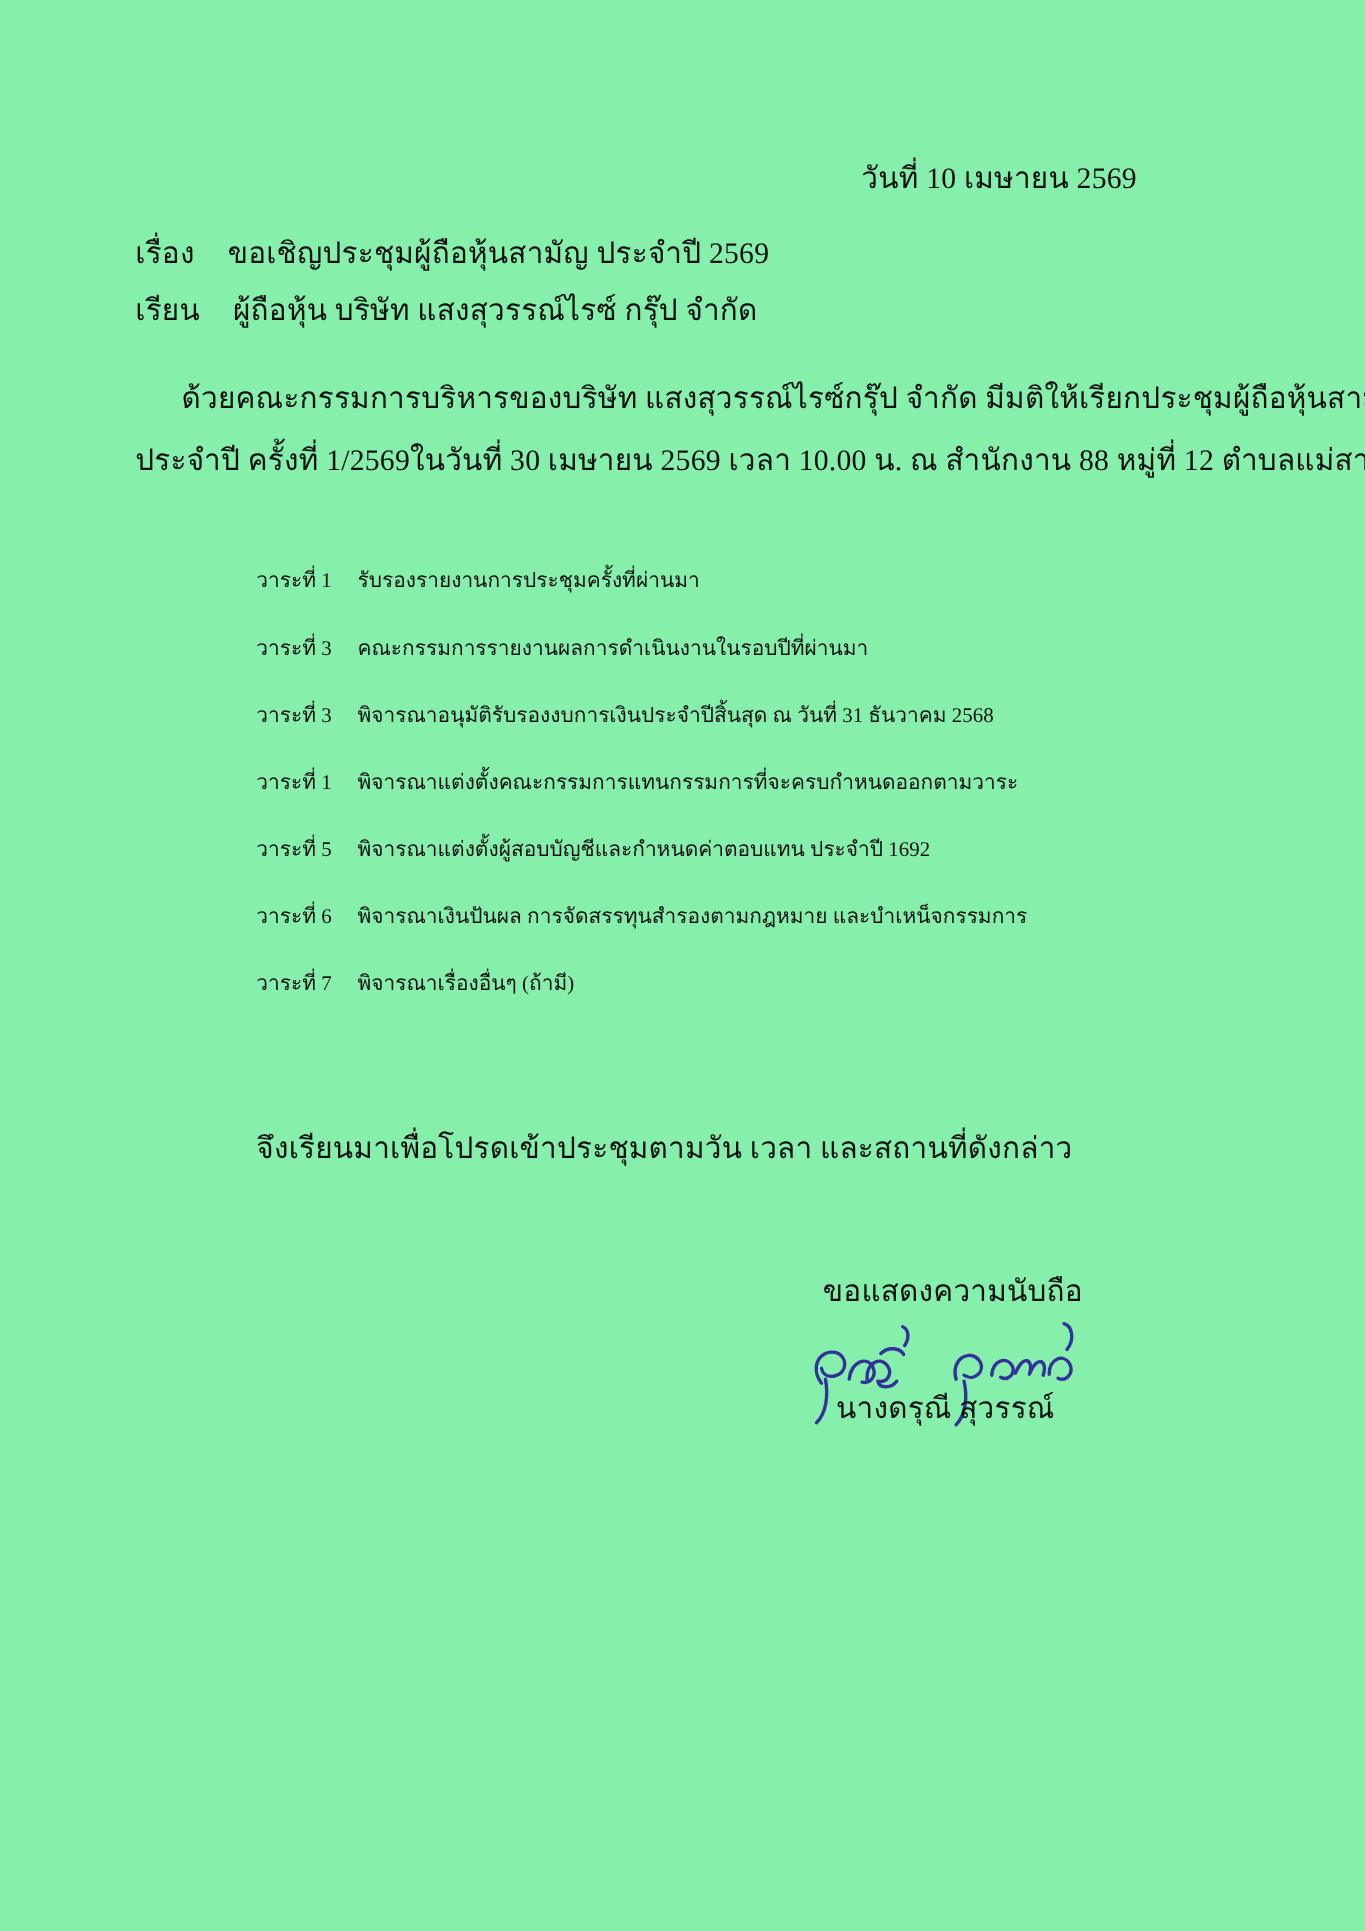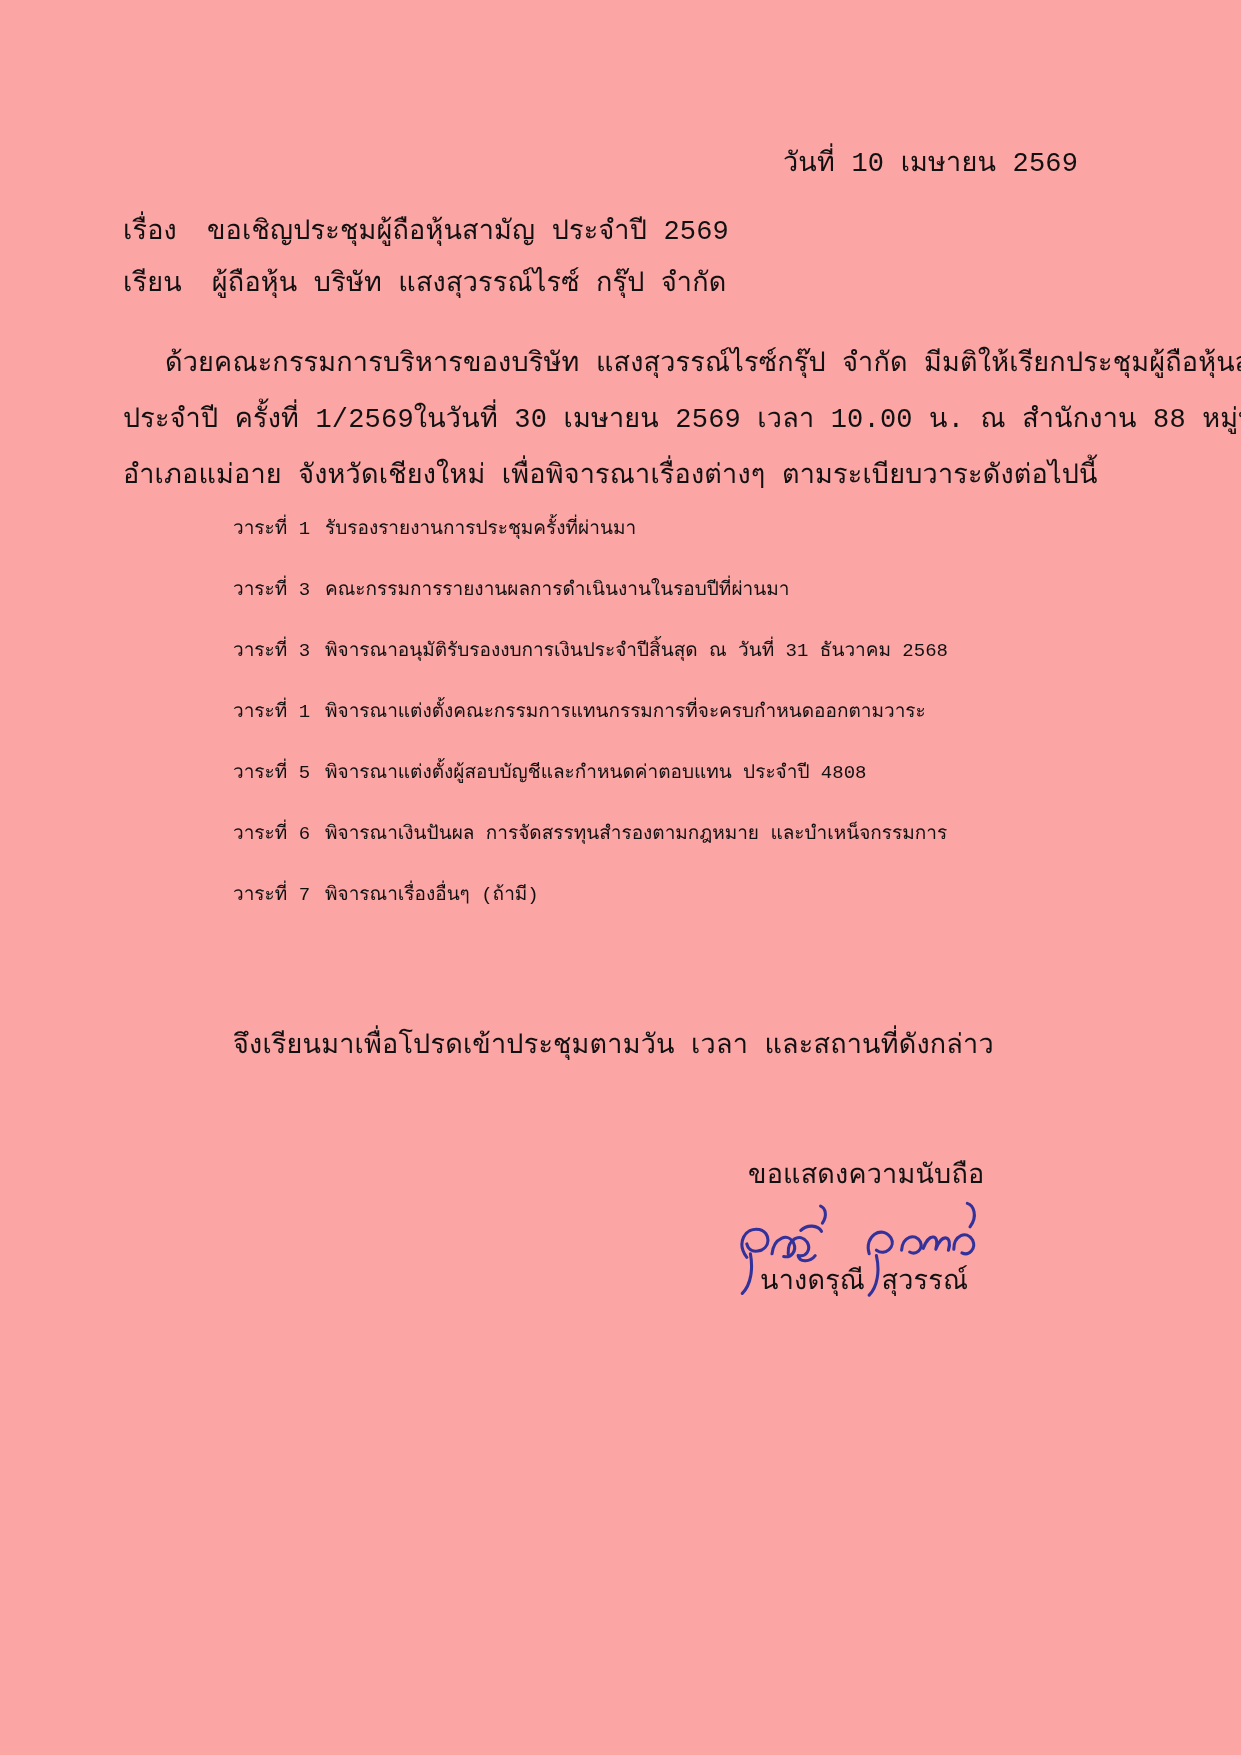--- a/index.html
+++ b/index.html
@@ -4,21 +4,21 @@
 <style>
   * { margin: 0; padding: 0; box-sizing: border-box; }
   html, body { background: #ffffff; }
   body {
     width: 1241px; height: 1755px;
     position: relative;
     font-family: "Liberation Serif", "DejaVu Serif", serif;
     color: #111111;
     overflow: hidden;
   }
-  .page { position: absolute; inset: 0; background: #fca5a5; font-family: Liberation Mono, monospace; }
+  .page { position: absolute; inset: 0; background: #86efac; }
   .line { position: absolute; font-size: 27px; white-space: nowrap; letter-spacing: 0.2px; }
   .date-line { top: 140px; left: 783px; }
   .subject-line { top: 208px; left: 123px; }
   .recipient-line { top: 260px; left: 123px; }
   .label-gap { display: inline-block; width: 30px; }
   .body-line-1 { top: 340px; left: 165px; }
   .body-line-2 { top: 396px; left: 123px; }
   .body-line-3 { top: 452px; left: 123px; }
   .agenda-row { position: absolute; left: 233px; font-size: 19px; white-space: nowrap; }
   .agenda-row .agenda-label { display: inline-block; width: 92px; }
@@ -41,27 +41,26 @@
 <div class="page">
 
   <div class="line date-line">วันที่ 10  เมษายน 2569</div>
 
   <div class="line subject-line"><span>เรื่อง</span><span class="label-gap"></span><span>ขอเชิญประชุมผู้ถือหุ้นสามัญ ประจำปี 2569</span></div>
 
   <div class="line recipient-line"><span>เรียน</span><span class="label-gap"></span><span>ผู้ถือหุ้น บริษัท แสงสุวรรณ์ไรซ์ กรุ๊ป จำกัด</span></div>
 
   <div class="line body-line-1">ด้วยคณะกรรมการบริหารของบริษัท แสงสุวรรณ์ไรซ์กรุ๊ป จำกัด มีมติให้เรียกประชุมผู้ถือหุ้นสามัญ</div>
   <div class="line body-line-2">ประจำปี ครั้งที่ 1/2569ในวันที่ 30 เมษายน 2569 เวลา 10.00 น. ณ สำนักงาน 88 หมู่ที่ 12 ตำบลแม่สาว</div>
-  <div class="line body-line-3">อำเภอแม่อาย จังหวัดเชียงใหม่  เพื่อพิจารณาเรื่องต่างๆ ตามระเบียบวาระดังต่อไปนี้</div>
 
   <div class="agenda-row agenda-1"><span class="agenda-label">วาระที่ 1</span><span>รับรองรายงานการประชุมครั้งที่ผ่านมา</span></div>
   <div class="agenda-row agenda-2"><span class="agenda-label">วาระที่ 3</span><span>คณะกรรมการรายงานผลการดำเนินงานในรอบปีที่ผ่านมา</span></div>
   <div class="agenda-row agenda-3"><span class="agenda-label">วาระที่ 3</span><span>พิจารณาอนุมัติรับรองงบการเงินประจำปีสิ้นสุด ณ วันที่ 31 ธันวาคม 2568</span></div>
   <div class="agenda-row agenda-4"><span class="agenda-label">วาระที่ 1</span><span>พิจารณาแต่งตั้งคณะกรรมการแทนกรรมการที่จะครบกำหนดออกตามวาระ</span></div>
-  <div class="agenda-row agenda-5"><span class="agenda-label">วาระที่ 5</span><span>พิจารณาแต่งตั้งผู้สอบบัญชีและกำหนดค่าตอบแทน ประจำปี 4808</span></div>
+  <div class="agenda-row agenda-5"><span class="agenda-label">วาระที่ 5</span><span>พิจารณาแต่งตั้งผู้สอบบัญชีและกำหนดค่าตอบแทน ประจำปี 1692</span></div>
   <div class="agenda-row agenda-6"><span class="agenda-label">วาระที่ 6</span><span>พิจารณาเงินปันผล การจัดสรรทุนสำรองตามกฎหมาย และบำเหน็จกรรมการ</span></div>
   <div class="agenda-row agenda-7"><span class="agenda-label">วาระที่ 7</span><span>พิจารณาเรื่องอื่นๆ (ถ้ามี)</span></div>
 
   <div class="line signoff-line">ขอแสดงความนับถือ</div>
 
   <div class="line closing-line">จึงเรียนมาเพื่อโปรดเข้าประชุมตามวัน เวลา และสถานที่ดังกล่าว</div>
 
   <div class="signature-wrap" aria-label="handwritten signature">
     <svg viewBox="0 0 300 140">
       <g fill="none" stroke="#32329a" stroke-width="3.4" stroke-linecap="round" stroke-linejoin="round">

